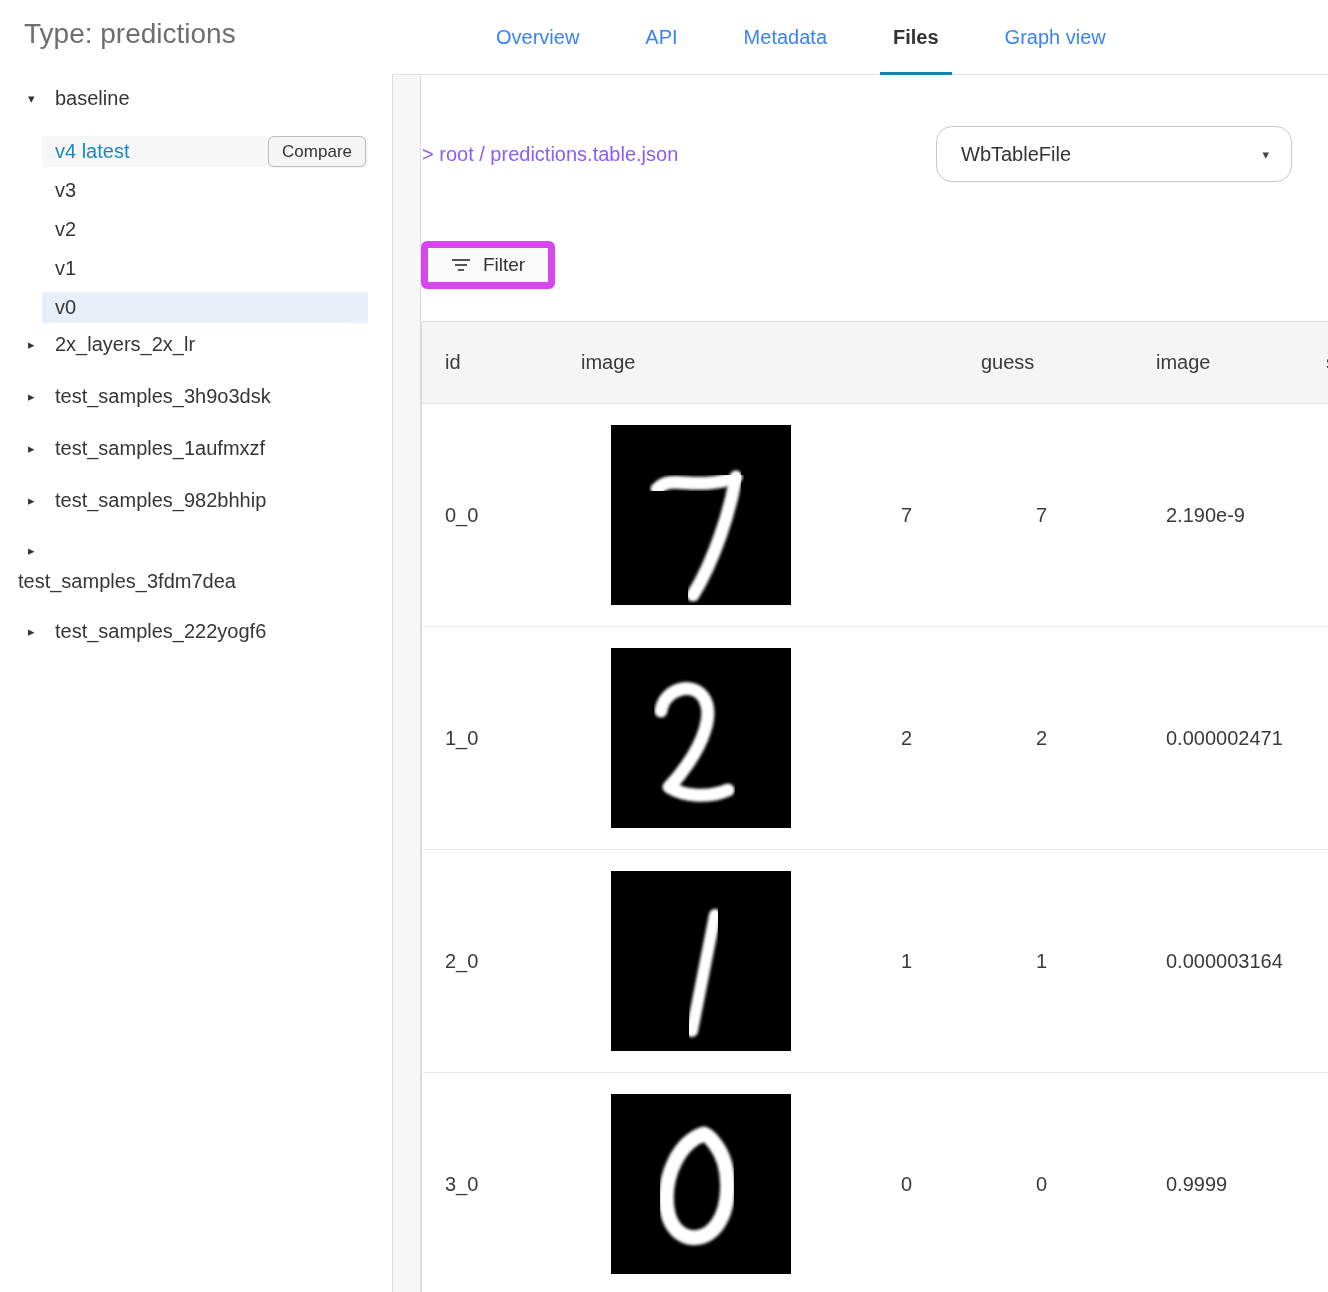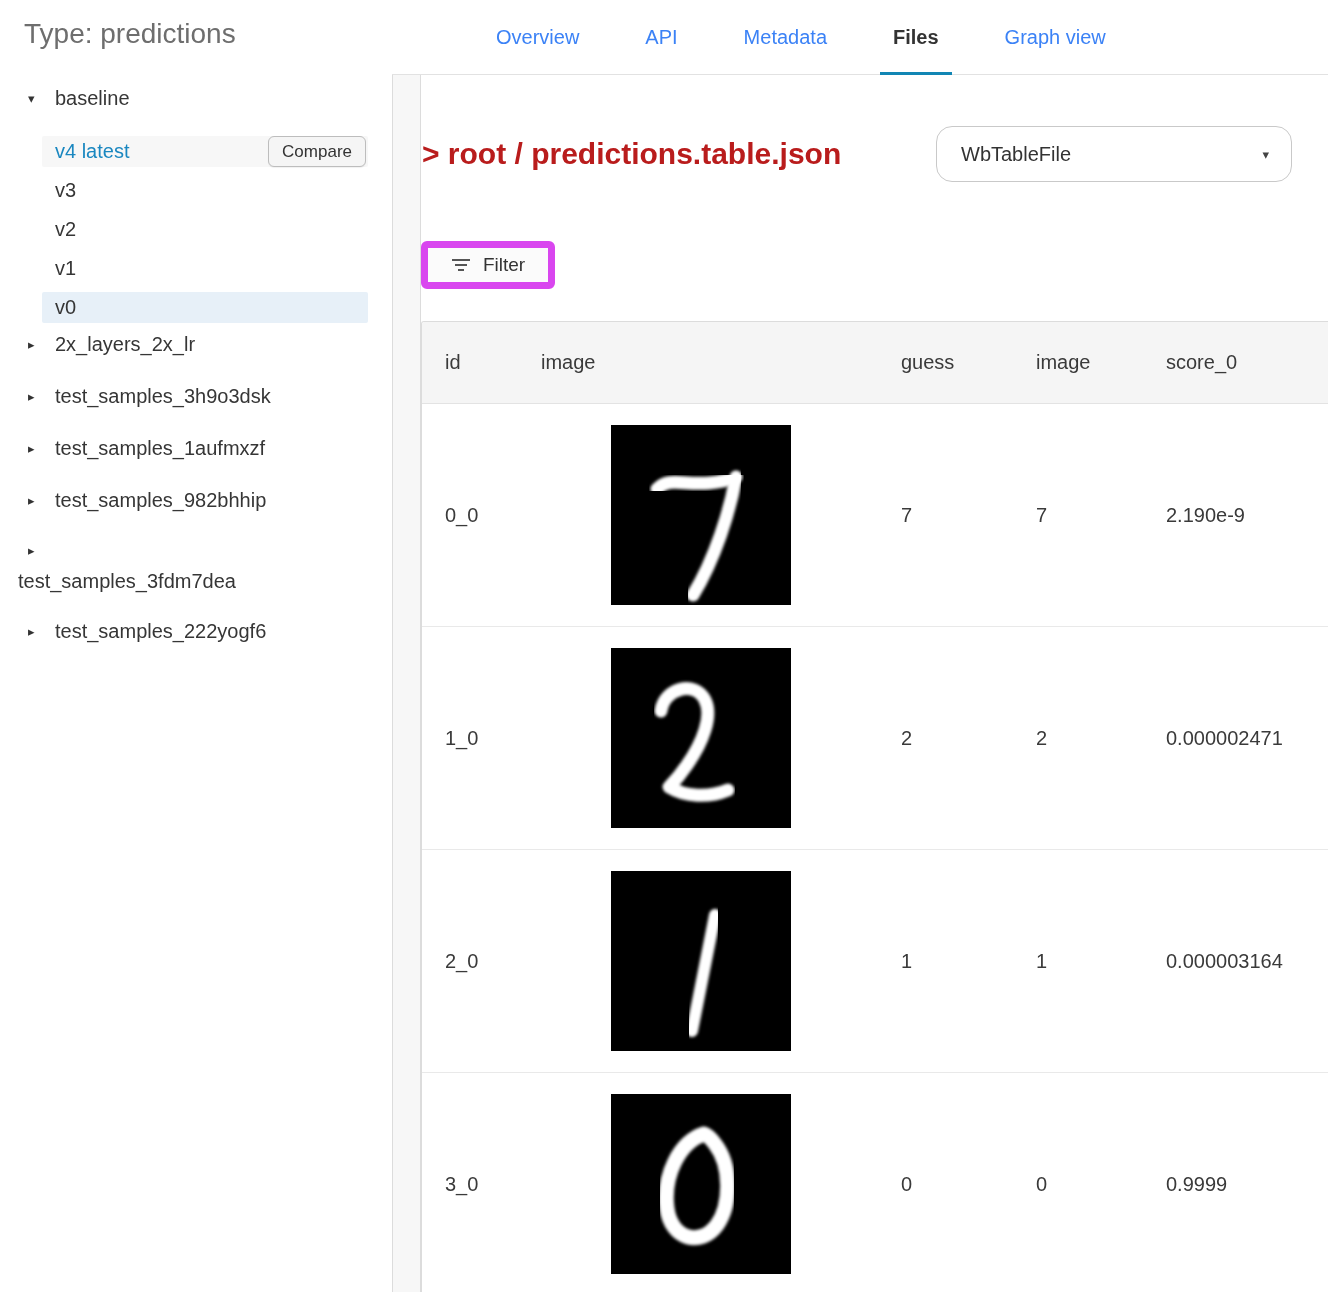--- a/index.html
+++ b/index.html
@@ -38,36 +38,36 @@
   .tab.active::after { content:""; position:absolute; left:-13px; right:-13px; bottom:-1px;
     height:3px; background:var(--accent,#1186b4); }
 
   .main-body { flex:1; display:flex; min-height:0; }
   .gutter { width:29px; flex:none; background:#f7f7f7;
     border-left:1px solid #dcdcdc; border-right:1px solid #dcdcdc; cursor:col-resize; }
   .content { flex:1; min-width:0; display:flex; flex-direction:column; overflow:hidden; }
 
   .bc-row { display:flex; justify-content:space-between; align-items:center;
     margin:50px 36px 0 0; height:58px; flex:none; }
-  .breadcrumb { font-size:30px; color:#b91c1c; font-weight:700; padding-left:1px; white-space:nowrap; }
+  .breadcrumb { font-size:20px; color:#8b5cf6; font-weight:400; padding-left:1px; white-space:nowrap; }
   .dropdown { width:356px; height:56px; border:1px solid #c9c9c9; border-radius:16px;
     background:#fff; display:flex; align-items:center; justify-content:space-between;
     padding:0 22px 0 24px; font-size:20px; color:#333; cursor:pointer; flex:none; }
   .dropdown .caret { font-size:13px; color:#444; }
 
   .filter-btn { margin-top:58px; width:134px; height:48px; border:7px solid #d946ef;
     border-radius:6px; background:#fbfbfb; display:flex; align-items:center;
     justify-content:center; gap:12px; font-size:19px; color:#333; cursor:pointer; flex:none; }
 
   .ftable { margin-top:32px; flex:1; min-height:0; border:1px solid #dcdcdc;
     border-right:none; border-bottom:none; border-top-left-radius:3px; overflow:hidden;
     display:flex; flex-direction:column; }
   .thead, .trow { display:grid; grid-template-columns:118px 340px 135px 130px 1fr;
     align-items:center; font-size:20px; color:#3a3a3a; }
-  .thead { background:#f5f5f5; height:82px; flex:none; border-bottom:1px solid #e3e3e3; }
+  .thead { background:#f5f5f5; height:82px; flex:none; border-bottom:1px solid #e3e3e3;gap:40px; }
   .thead .cell { padding-left:21px; cursor:pointer; }
   .thead .cell.c-id { padding-left:23px; }
   .thead .cell.c-image { padding-left:1px; }
   .trow { height:223px; flex:none; border-bottom:1px solid #e9e9e9; background:#fff; }
   .trow .cell { padding-left:21px; }
   .trow .cell.c-id { padding-left:23px; }
   .trow .cell.c-image { padding-left:0; }
   .digit-img { width:180px; height:180px; display:block; margin-left:71px; background:#000; }
 </style>
 </head>

